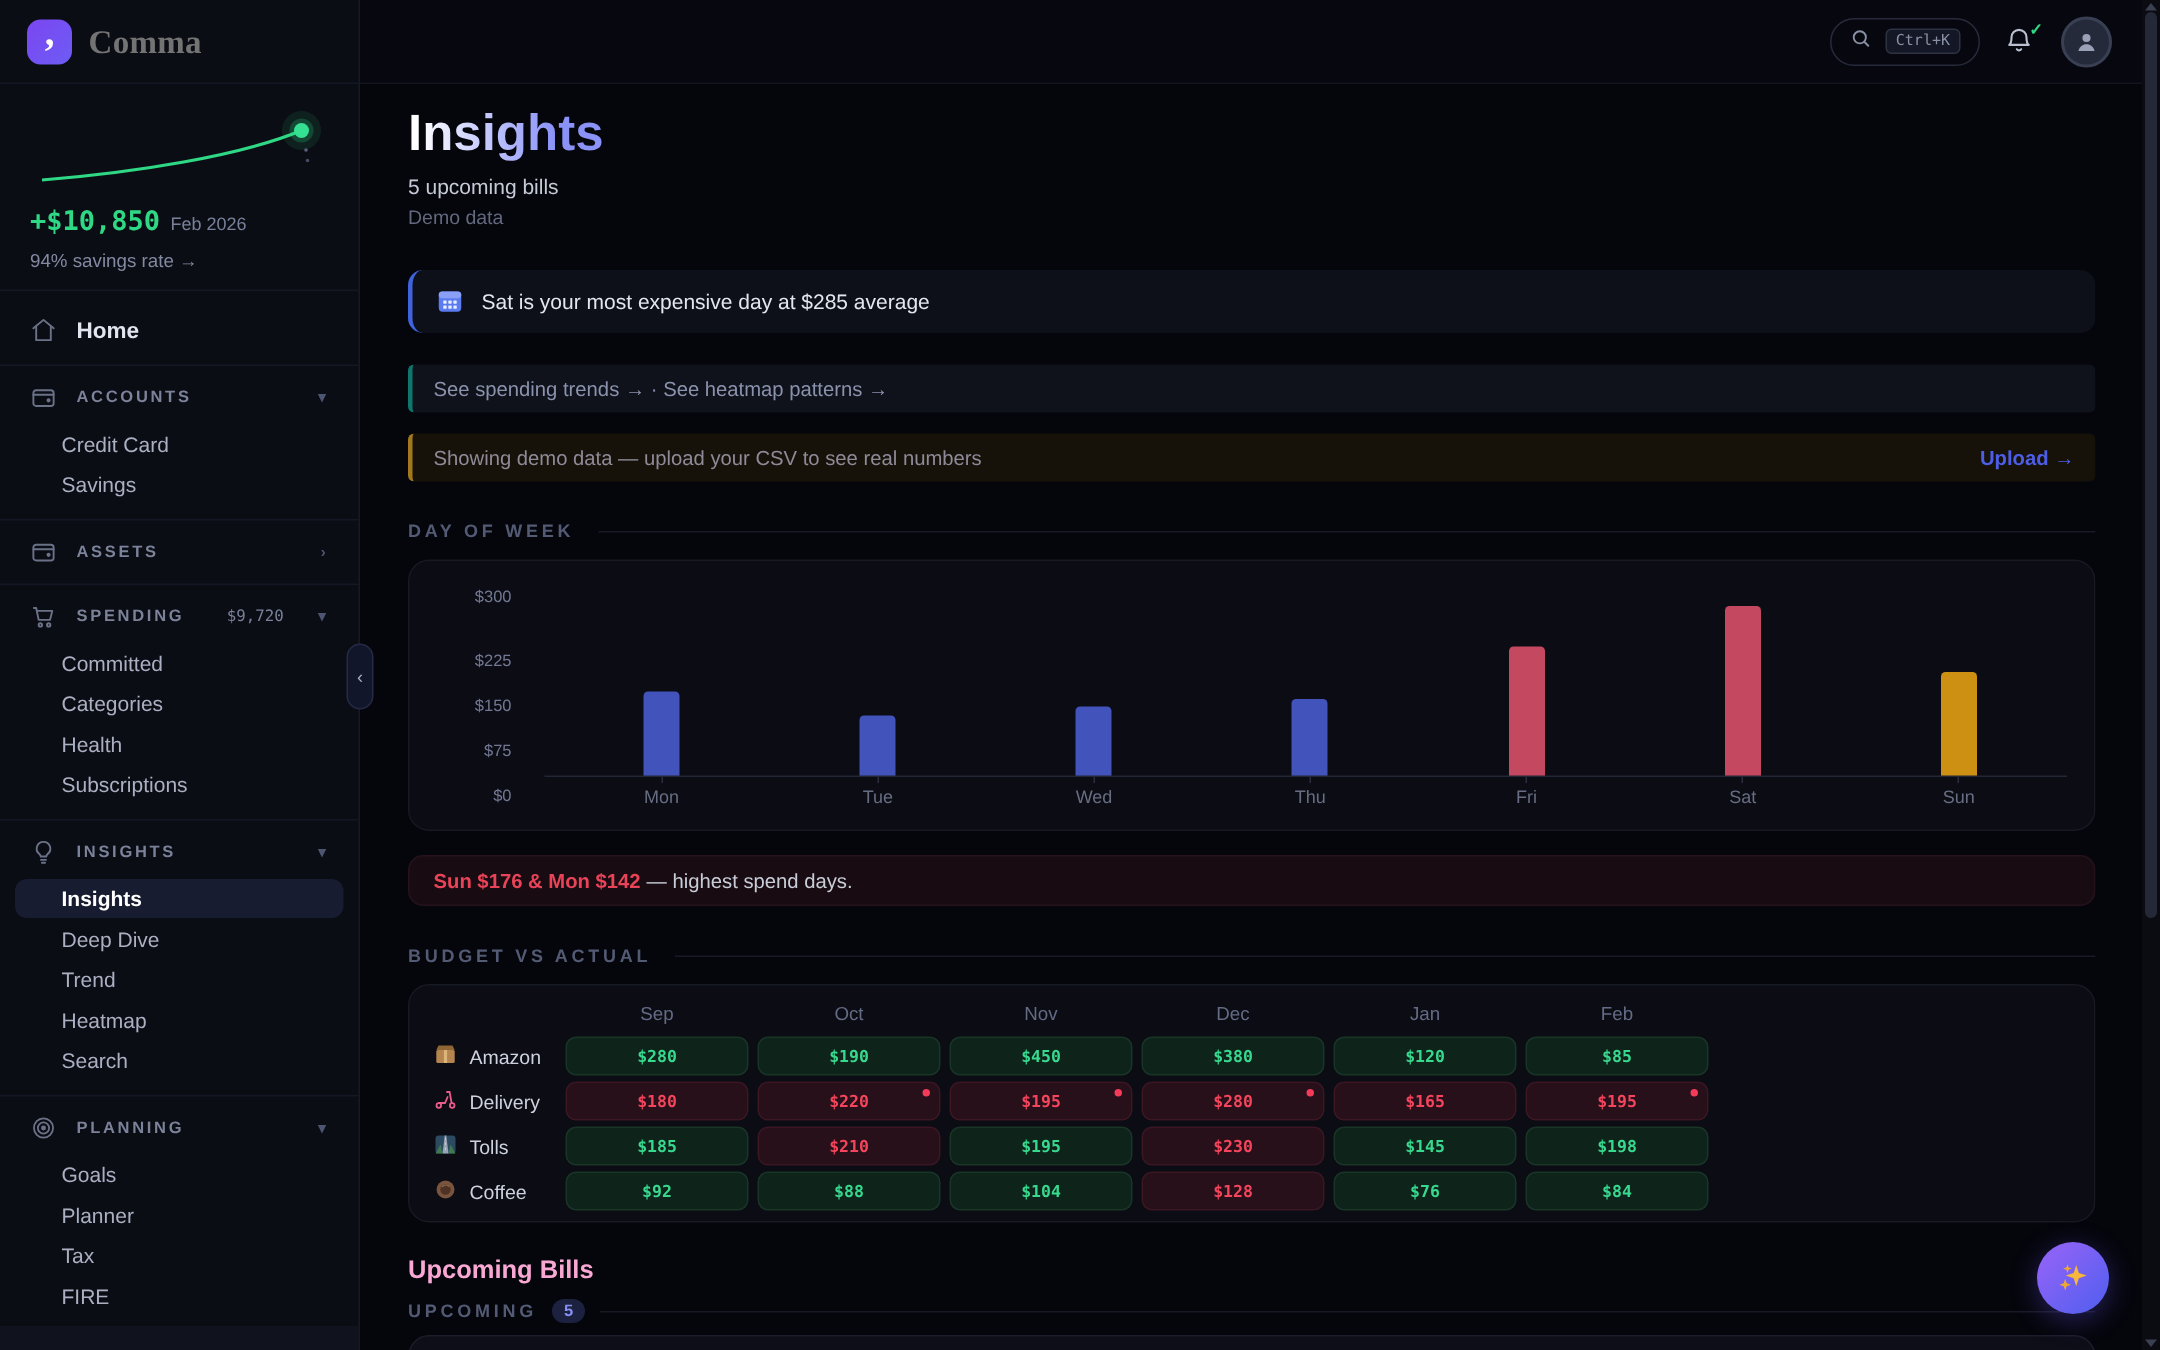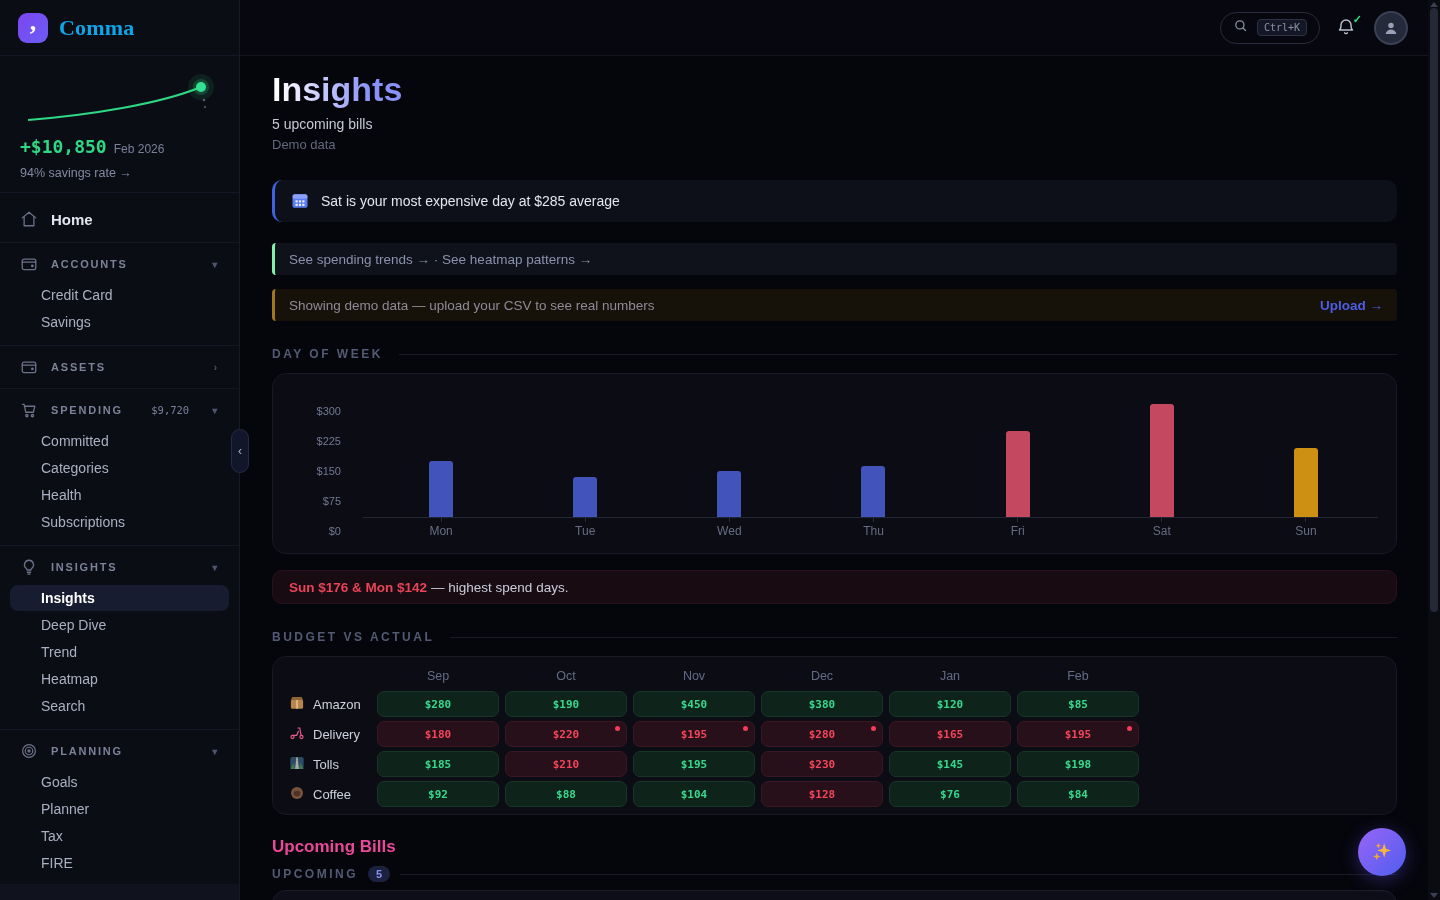--- a/index.html
+++ b/index.html
@@ -8,21 +8,21 @@
   .screen { position:relative; width:1440px; height:900px; background:#05060c; overflow:hidden; }
 
   
   .sidebar { position:absolute; left:0; top:0; width:240px; height:900px;
     background:#0b0d15; border-right:1px solid #161926; z-index:5; }
   .logo-row { height:56px; display:flex; align-items:center; gap:11px; padding:0 18px;
     border-bottom:1px solid #141724; }
   .logo-mark { width:30px; height:30px; border-radius:9px;
     background:linear-gradient(135deg,#7b46f0,#6d5cf5); display:flex; align-items:center; justify-content:center; }
   .logo-mark span { font-family:"Liberation Serif", serif; font-weight:bold; color:#fff; font-size:26px; line-height:10px; transform:translateY(-6px); }
-  .logo-word { font-family:"Liberation Serif", serif; font-weight:bold; font-size:22px; color:#0ea5e9; letter-spacing:.2px; }
+  .logo-word { font-family:"Liberation Serif", serif; font-weight:bold; font-size:22px; color:#737373; letter-spacing:.2px; }
 
   .spark-box { padding:14px 20px 12px 20px; border-bottom:1px solid #141724; }
   .spark-amount { font-family:"DejaVu Sans Mono", monospace; font-weight:bold; font-size:18px; color:#2fd884; }
   .spark-amount small { font-family:"Liberation Sans", sans-serif; font-weight:normal; font-size:12px; color:#79809a; margin-left:7px; }
   .spark-sub { margin-top:9px; font-size:12.5px; color:#8289a1; }
 
   .nav { padding:8px 10px 0 10px; }
   .nav-home { display:flex; align-items:center; gap:13px; padding:8px 10px; height:36px;
     font-size:15px; font-weight:bold; color:#e2e5ef; border-radius:8px; }
   .nav-ic { width:18px; height:18px; color:#6b7288; display:inline-flex; }
@@ -63,21 +63,21 @@
   .main { position:absolute; left:272px; top:56px; width:1125px; height:844px; overflow:hidden; }
   .page-title { margin-top:14px; font-size:34px; font-weight:bold; width:fit-content;
     background:linear-gradient(90deg,#ffffff 5%,#8a92f8 75%);
     -webkit-background-clip:text; background-clip:text; -webkit-text-fill-color:transparent; color:transparent; }
   .page-sub { margin-top:7px; font-size:14px; color:#c6cad6; }
   .page-note { margin-top:5px; font-size:13px; color:#62687d; }
 
   .banner { border-radius:10px; display:flex; align-items:center; }
   .banner-insight { margin-top:28px; height:42px; background:#0d1019; border-left:3px solid #3e63dd; padding:0 16px; gap:12px; }
   .banner-insight .txt { font-size:14px; color:#e3e6ef; }
-  .banner-links { margin-top:21px; height:32px; background:#0f111b; border-left:3px solid #86efac; border-radius:4px; padding:0 14px; }
+  .banner-links { margin-top:21px; height:32px; background:#0f111b; border-left:3px solid #0f766e; border-radius:4px; padding:0 14px; }
   .banner-links .txt { font-size:13.5px; color:#8a92ac; }
   .banner-demo { margin-top:14px; height:32px; background:#16120a; border-left:3px solid #a1781d; border-radius:4px; padding:0 14px; justify-content:space-between; }
   .banner-demo .txt { font-size:13.5px; color:#8e8a97; }
   .upload-link { font-size:13.5px; font-weight:bold; color:#4d5de6; cursor:pointer; }
 
   .sec-hd { margin-top:26px; display:flex; align-items:center; gap:16px;
     font-size:12px; font-weight:bold; letter-spacing:2.5px; color:#535a74; }
   .sec-hd::after { content:""; flex:1; height:1px; background:#181a26; }
 
   .card { background:#0b0c14; border:1px solid #171923; border-radius:14px; }
@@ -101,21 +101,21 @@
   .budget-grid { display:grid; grid-template-columns:86px repeat(6,122px); column-gap:6px; row-gap:4px; align-items:center; }
   .mon-hd { text-align:center; font-size:12.5px; color:#646b85; height:22px; line-height:22px; }
   .row-label { display:flex; align-items:center; gap:8px; font-size:13px; color:#ced2de; padding-left:4px; }
   .row-label svg { width:16px; height:16px; flex:0 0 auto; }
   .cell { position:relative; height:26px; border-radius:7px; display:flex; align-items:center; justify-content:center;
     font-family:"DejaVu Sans Mono", monospace; font-size:11px; font-weight:bold; cursor:default; }
   .cell.under { background:#0e241b; border:1px solid #183526; color:#38d98e; }
   .cell.over { background:#271019; border:1px solid #3a1722; color:#f4455c; }
   .cell .dot { position:absolute; top:4px; right:6px; width:5px; height:5px; border-radius:50%; background:#f43b57; }
 
-  .bills-title { margin-top:22px; font-size:17px; font-weight:bold; color:#ec4899; }
+  .bills-title { margin-top:22px; font-size:17px; font-weight:bold; color:#f9a8d4; }
   .bills-sub { margin-top:9px; display:flex; align-items:center; gap:10px;
     font-size:12px; font-weight:bold; letter-spacing:2.5px; color:#535a74; }
   .bills-badge { background:#1c2140; color:#8691f2; font-size:11px; letter-spacing:0;
     border-radius:999px; padding:2px 8px; }
   .bills-sub::after { content:""; flex:1; height:1px; background:#181a26; }
   .bills-card { margin-top:8px; height:40px; background:#0d0e17; border:1px solid #1b1d2a; border-radius:14px 14px 0 0; }
 
   
   .fab { position:absolute; left:1358px; top:828px; width:48px; height:48px; border-radius:50%;
     background:linear-gradient(135deg,#8a63f6 20%,#5a5ff0 85%); z-index:8; cursor:pointer;
@@ -333,21 +333,21 @@
     <div class="sec-hd">
         <span>DAY OF WEEK</span>
       </div>
 
     <section class="card chart-card">
       <div class="yaxis" id="dow-yaxis">
           <div class="ytick" style="bottom: 9px;">$0</div>
           <div class="ytick" style="bottom: 39px;">$75</div>
           <div class="ytick" style="bottom: 69px;">$150</div>
           <div class="ytick" style="bottom: 99px;">$225</div>
-          <div class="ytick" style="bottom: 129px;">$300</div>
+          <div class="ytick" style="bottom: 142px;">$300</div>
         </div>
       <div class="plotwrap">
         <div class="baseline"></div>
         <div class="slots" id="dow-plot">
             <div class="slot">
               <div class="bar" style="height: 57px; background: rgb(66, 84, 188);"></div>
               <div class="xtick"></div>
               <div class="xlab">Mon</div>
             </div>
             <div class="slot">

